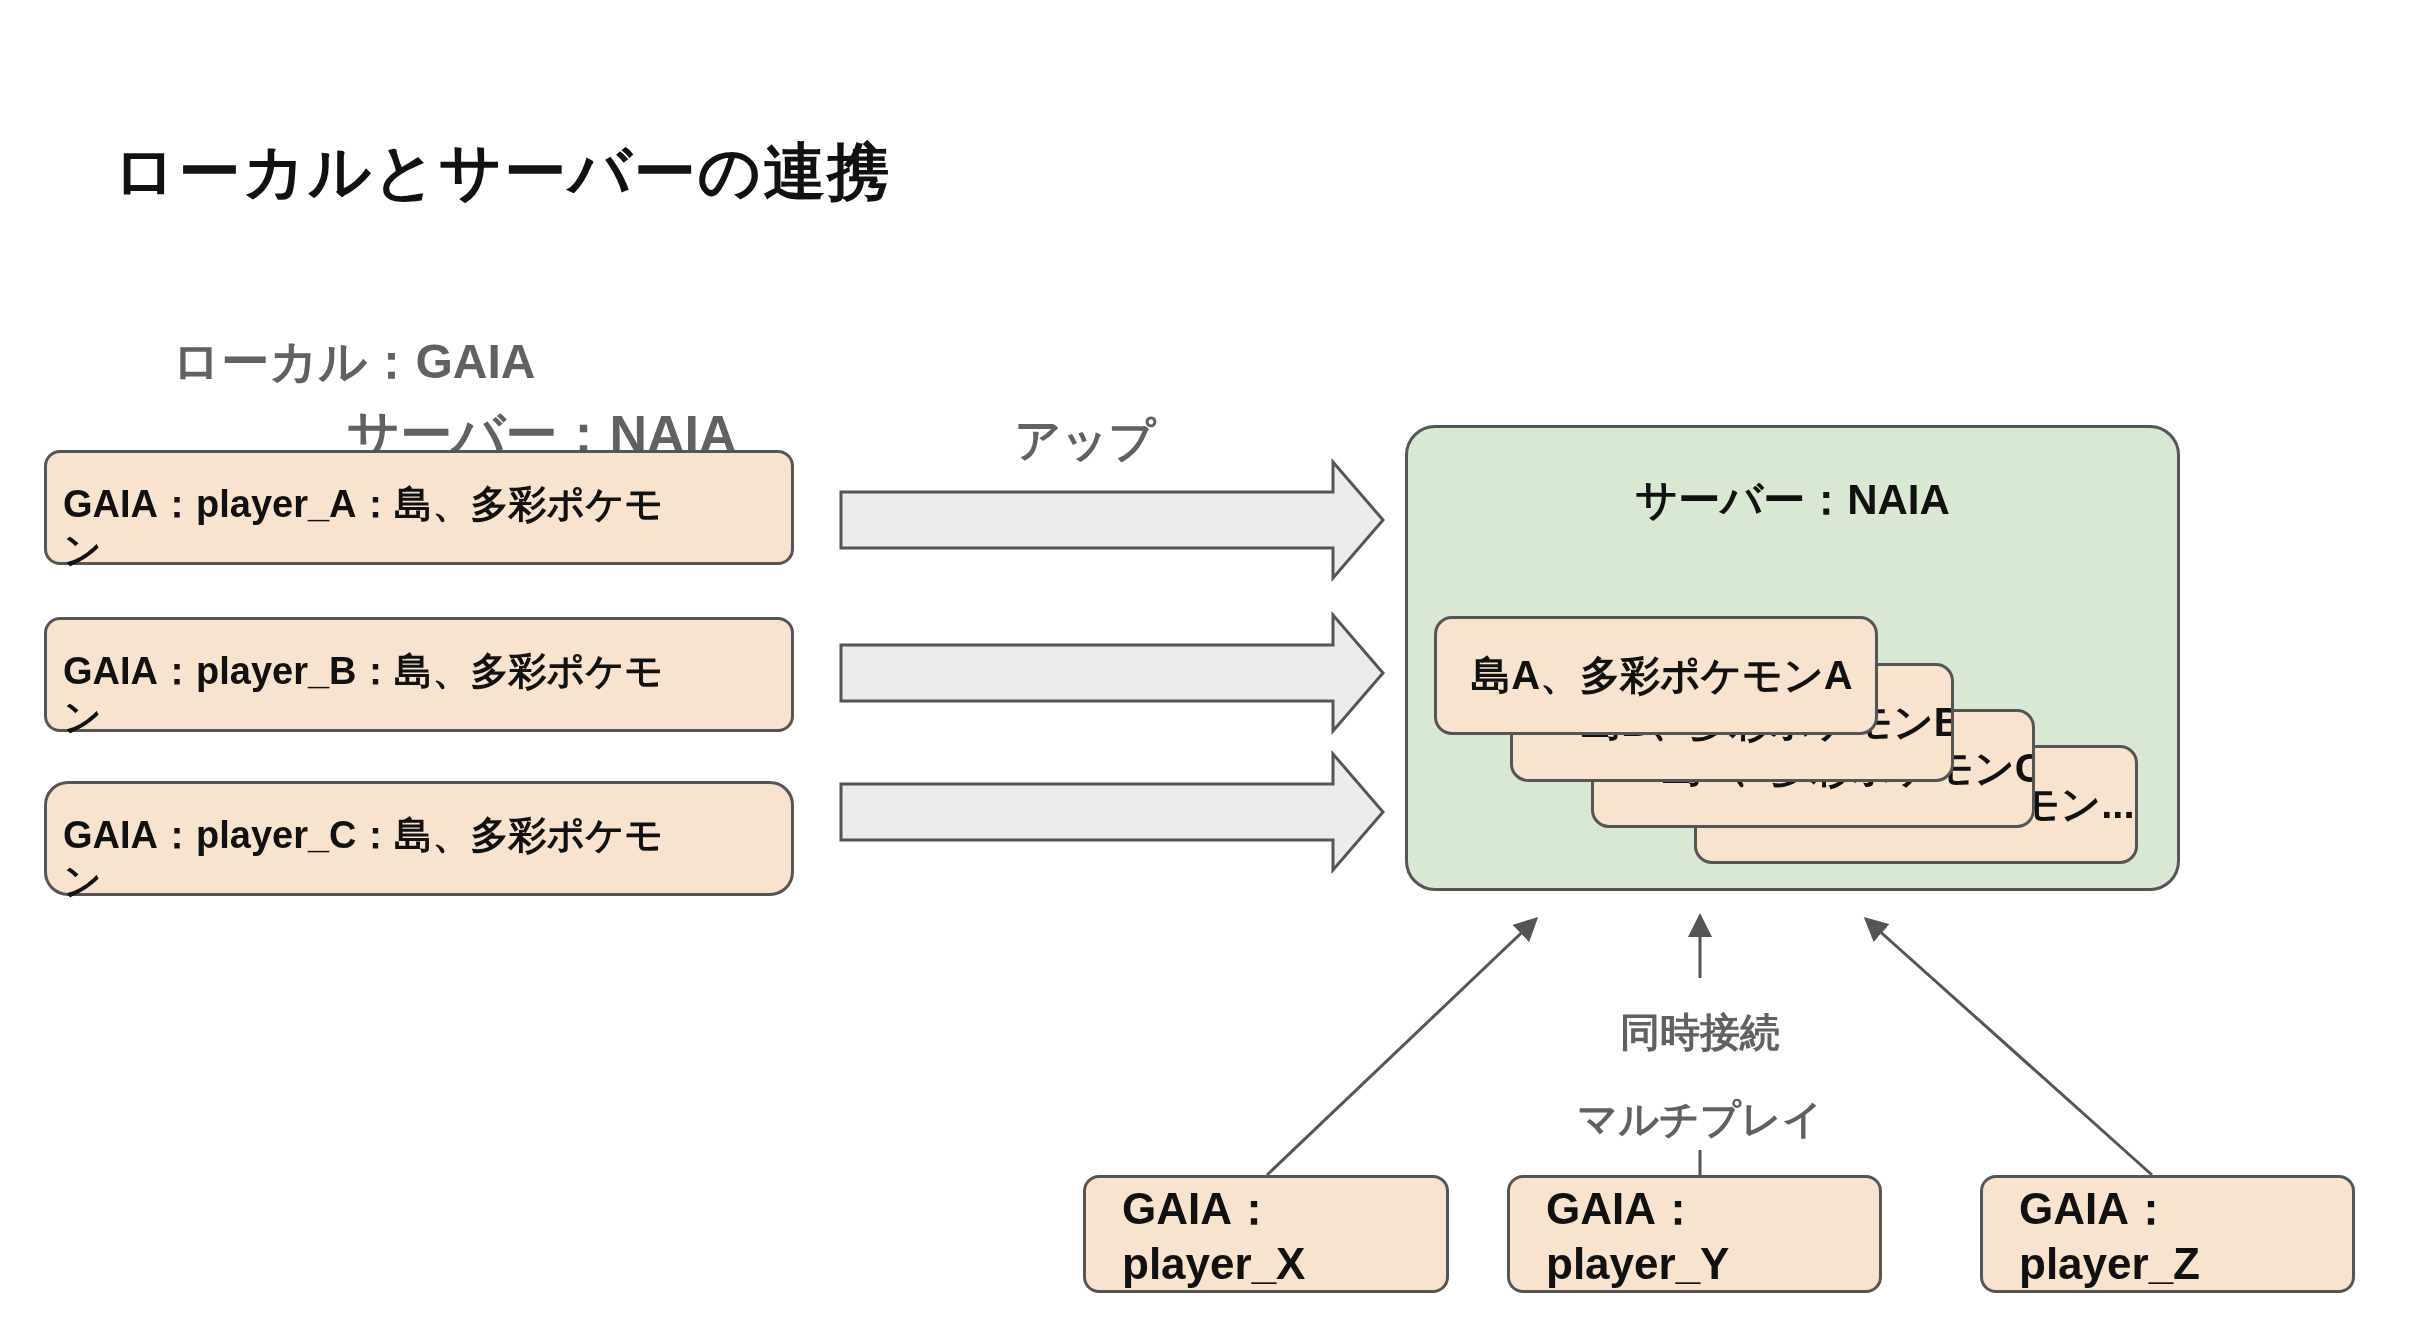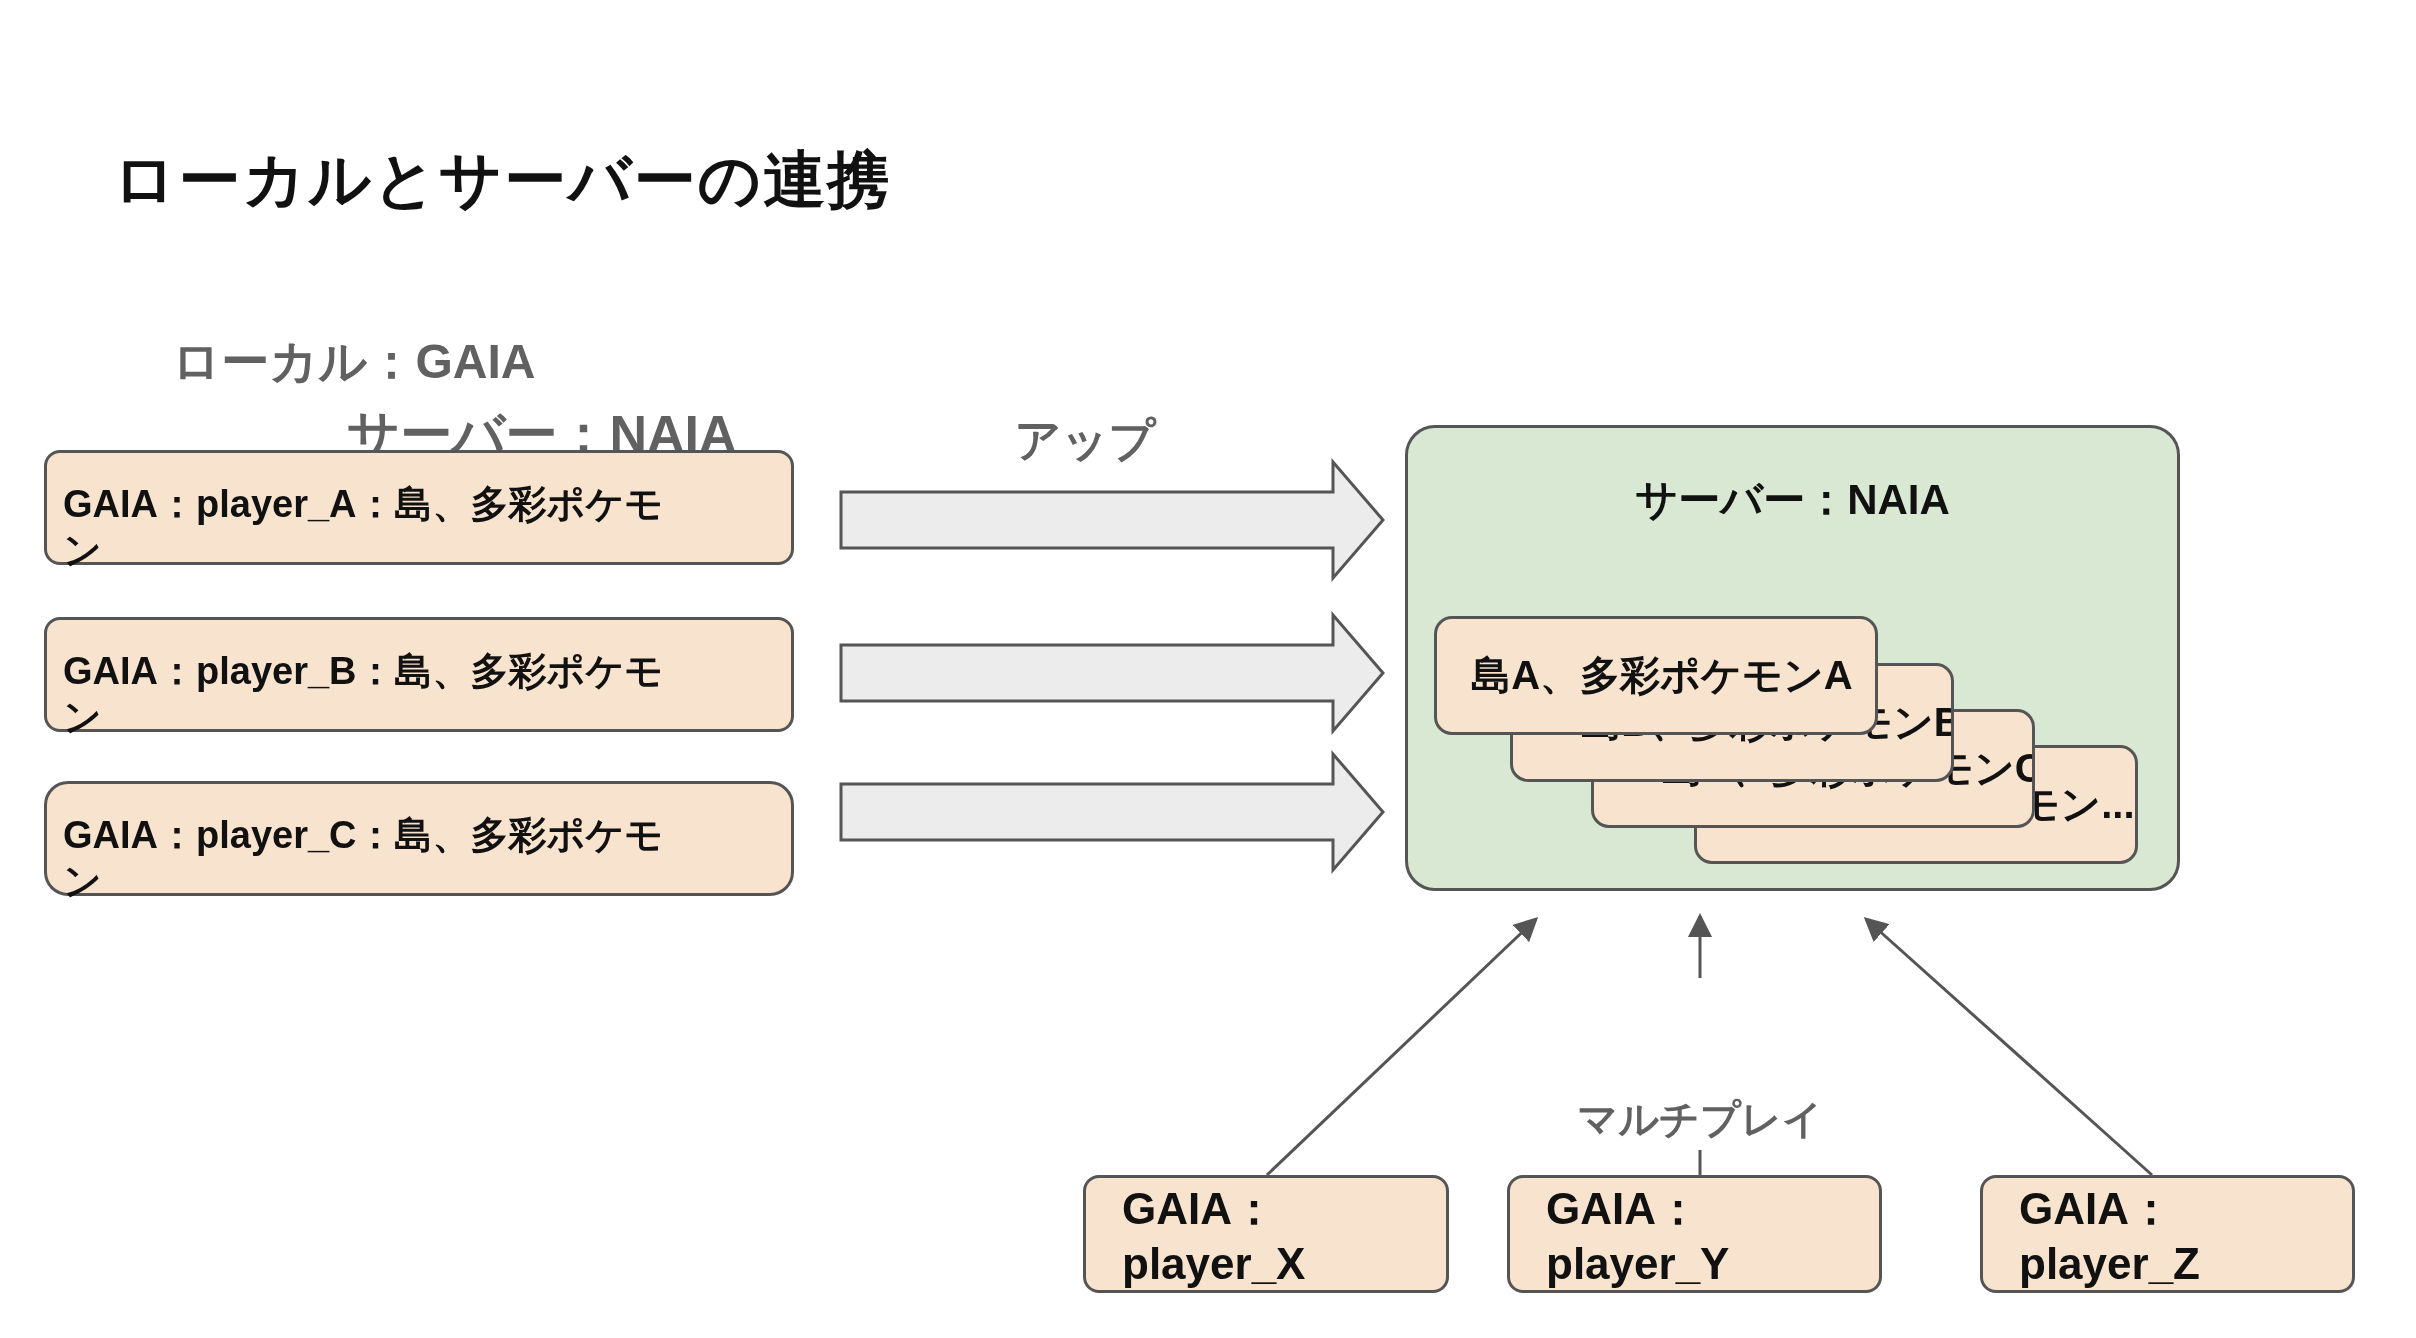--- a/index.html
+++ b/index.html
@@ -3,21 +3,21 @@
 <meta charset="utf-8">
 <style>
   html,body{margin:0;padding:0;background:#ffffff;}
   .stage{
     position:relative;width:2416px;height:1338px;background:#ffffff;overflow:hidden;
     font-family:"Liberation Sans","DejaVu Sans",sans-serif;
   }
   .abs{position:absolute;}
   
   .slide-title{
-    left:113px;top:138px;font-size:62px;font-weight:700;color:#111111;
+    left:113px;top:130px;font-size:62px;font-weight:700;color:#111111;
     letter-spacing:2px;white-space:nowrap;z-index:2;
   }
   .gray-label{color:#616161;font-weight:700;white-space:nowrap;}
   .label-local{left:172px;top:330px;font-size:48px;z-index:1;}
   .label-server-back{left:347px;top:400px;font-size:52px;z-index:1;}
   .label-upload{left:985px;top:410px;width:200px;text-align:center;font-size:46px;z-index:2;}
   .label-concurrent{left:1550px;top:1005px;width:300px;text-align:center;font-size:40px;z-index:2;}
   .label-multiplay{left:1550px;top:1072px;width:300px;text-align:center;font-size:40px;z-index:2;margin-top:20px;}
   
   .pbox{
@@ -120,20 +120,21 @@
   <div class="abs card card-3 card-shifted">
     <span class="card-text">島C、多彩ポケモンC</span>
   </div>
   <div class="abs card card-2 card-shifted">
     <span class="card-text">島B、多彩ポケモンB</span>
   </div>
   <div class="abs card card-1">
     <span class="card-text">島A、多彩ポケモンA</span>
   </div>
 
+  <div class="abs gray-label label-concurrent">同時接続</div>
   <div class="abs gray-label label-multiplay">マルチプレイ</div>
 
   <div class="abs pbox client-box client-box-x">
     <span>GAIA：player_X</span>
   </div>
   <div class="abs pbox client-box client-box-y">
     <span>GAIA：player_Y</span>
   </div>
   <div class="abs pbox client-box client-box-z">
     <span>GAIA：player_Z</span>

